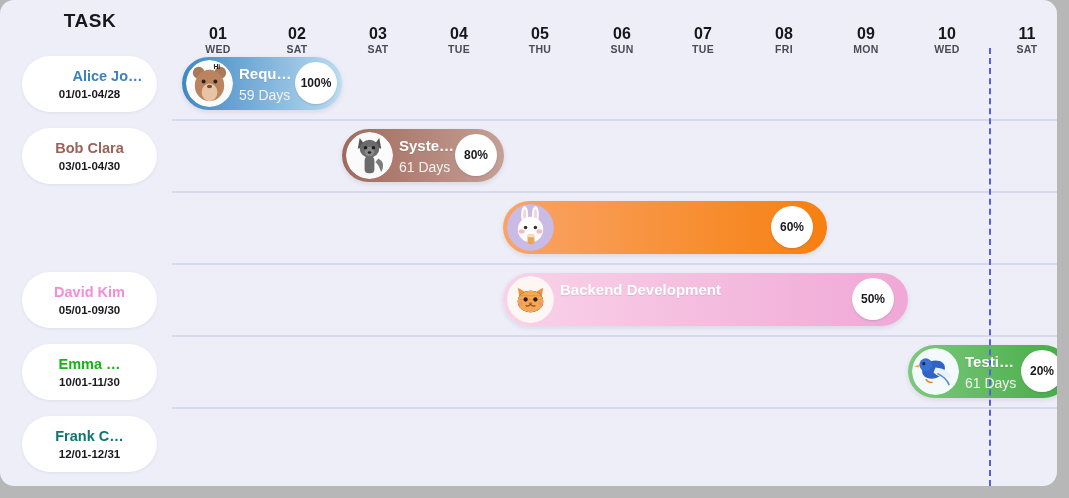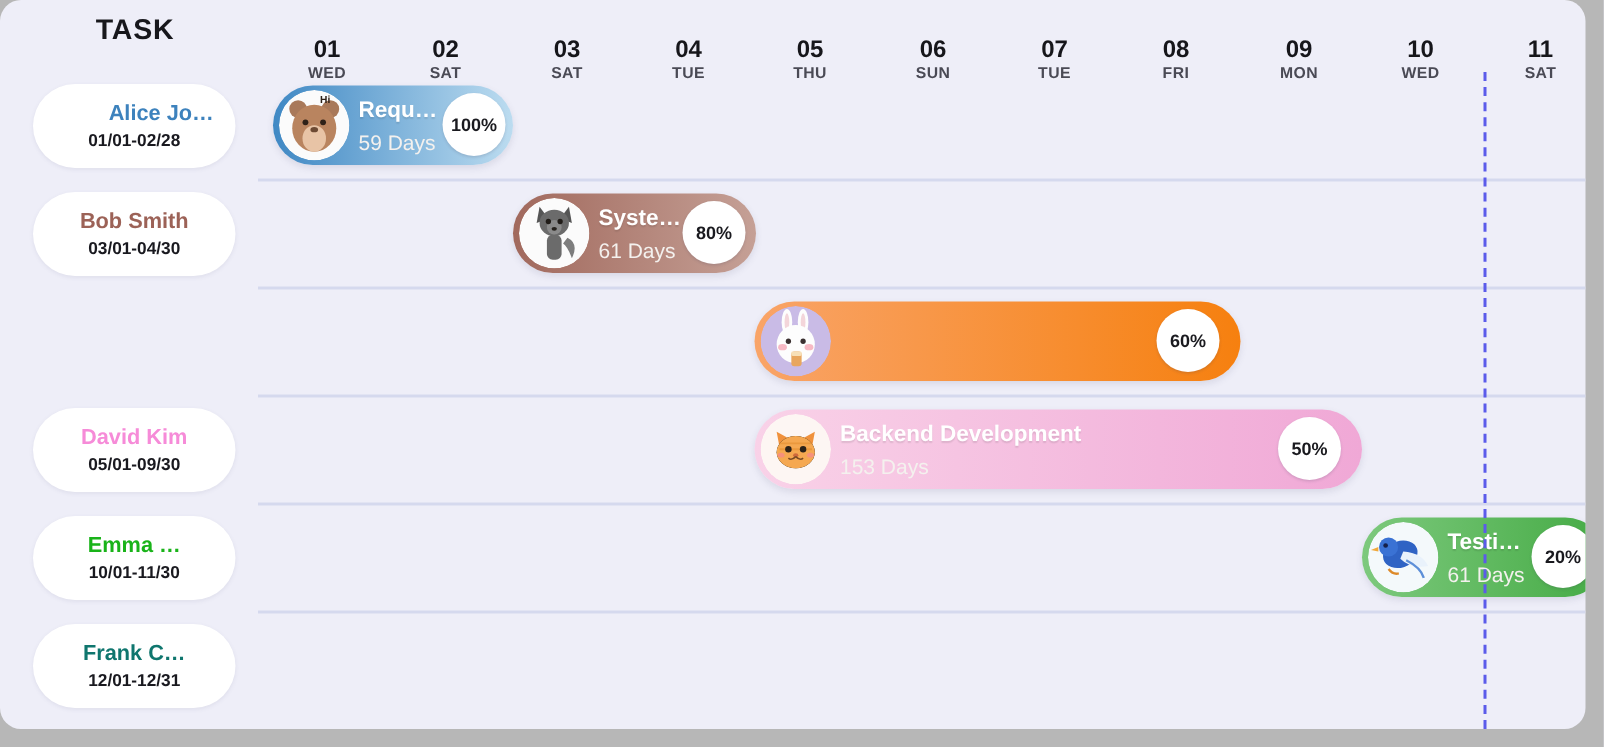--- a/index.html
+++ b/index.html
@@ -238,24 +238,24 @@
   <div id="rows-area">
 
     <div class="row-sep" style="top: 71px; background: rgb(213, 217, 238);"></div>
     <div class="row-sep" style="top: 143px; background: rgb(213, 217, 238);"></div>
     <div class="row-sep" style="top: 215px; background: rgb(213, 217, 238);"></div>
     <div class="row-sep" style="top: 287px; background: rgb(213, 217, 238);"></div>
     <div class="row-sep" style="top: 359px; background: rgb(213, 217, 238);"></div>
 
     <div class="task-pill" style="top:8px">
       <div class="task-name" style="color: rgb(61, 130, 189); margin-left: 36px;">Alice Jo…</div>
-      <div class="task-dates">01/01-02/28</div>
+      <div class="task-dates">01/01-04/28</div>
     </div>
     <div class="task-pill" style="top:80px">
-      <div class="task-name" style="color: rgb(156, 98, 87);">Bob Smith</div>
+      <div class="task-name" style="color: rgb(156, 98, 87);">Bob Clara</div>
       <div class="task-dates">03/01-04/30</div>
     </div>
     <div class="task-pill" style="top:224px">
       <div class="task-name" style="color: rgb(246, 139, 216);">David Kim</div>
       <div class="task-dates">05/01-09/30</div>
     </div>
     <div class="task-pill" style="top:296px">
       <div class="task-name" style="color: rgb(25, 179, 25);">Emma …</div>
       <div class="task-dates">10/01-11/30</div>
     </div>
@@ -339,21 +339,20 @@
           <circle cx="19" cy="24" r="2.2" fill="#2b2118"></circle>
           <circle cx="29" cy="24" r="2.2" fill="#2b2118"></circle>
           <ellipse cx="24" cy="28" rx="1.8" ry="1.3" fill="#cf6a3c"></ellipse>
           <path d="M24 29 q-3 3 -5 1 M24 29 q3 3 5 1" stroke="#7a4a24" stroke-width="1.1" fill="none"></path>
           <ellipse cx="14" cy="28" rx="2.4" ry="1.7" fill="#f58a8a" opacity="0.75"></ellipse>
           <ellipse cx="34" cy="28" rx="2.4" ry="1.7" fill="#f58a8a" opacity="0.75"></ellipse>
         </svg>
       </div>
       <div class="bar-text">
         <div class="bar-label">Backend Development</div>
-        <div class="bar-days">153 Days</div>
       </div>
       <div class="bar-badge" style="left:349px">50%</div>
     </div>
 
     <div class="bar" id="bar-4" style="left: 908px; top: 297px; width: 162px; background: linear-gradient(90deg, rgb(125, 201, 125) 0%, rgb(69, 171, 69) 100%);">
       <div class="bar-avatar">
         <svg viewBox="0 0 48 48" width="47" height="47">
           <circle cx="24" cy="24" r="24" fill="#f4f9fb"></circle>
           <ellipse cx="22" cy="22" rx="12" ry="9" transform="rotate(-18 22 22)" fill="#2f63c4"></ellipse>
           <circle cx="14" cy="17" r="6.5" fill="#3a72d4"></circle>

